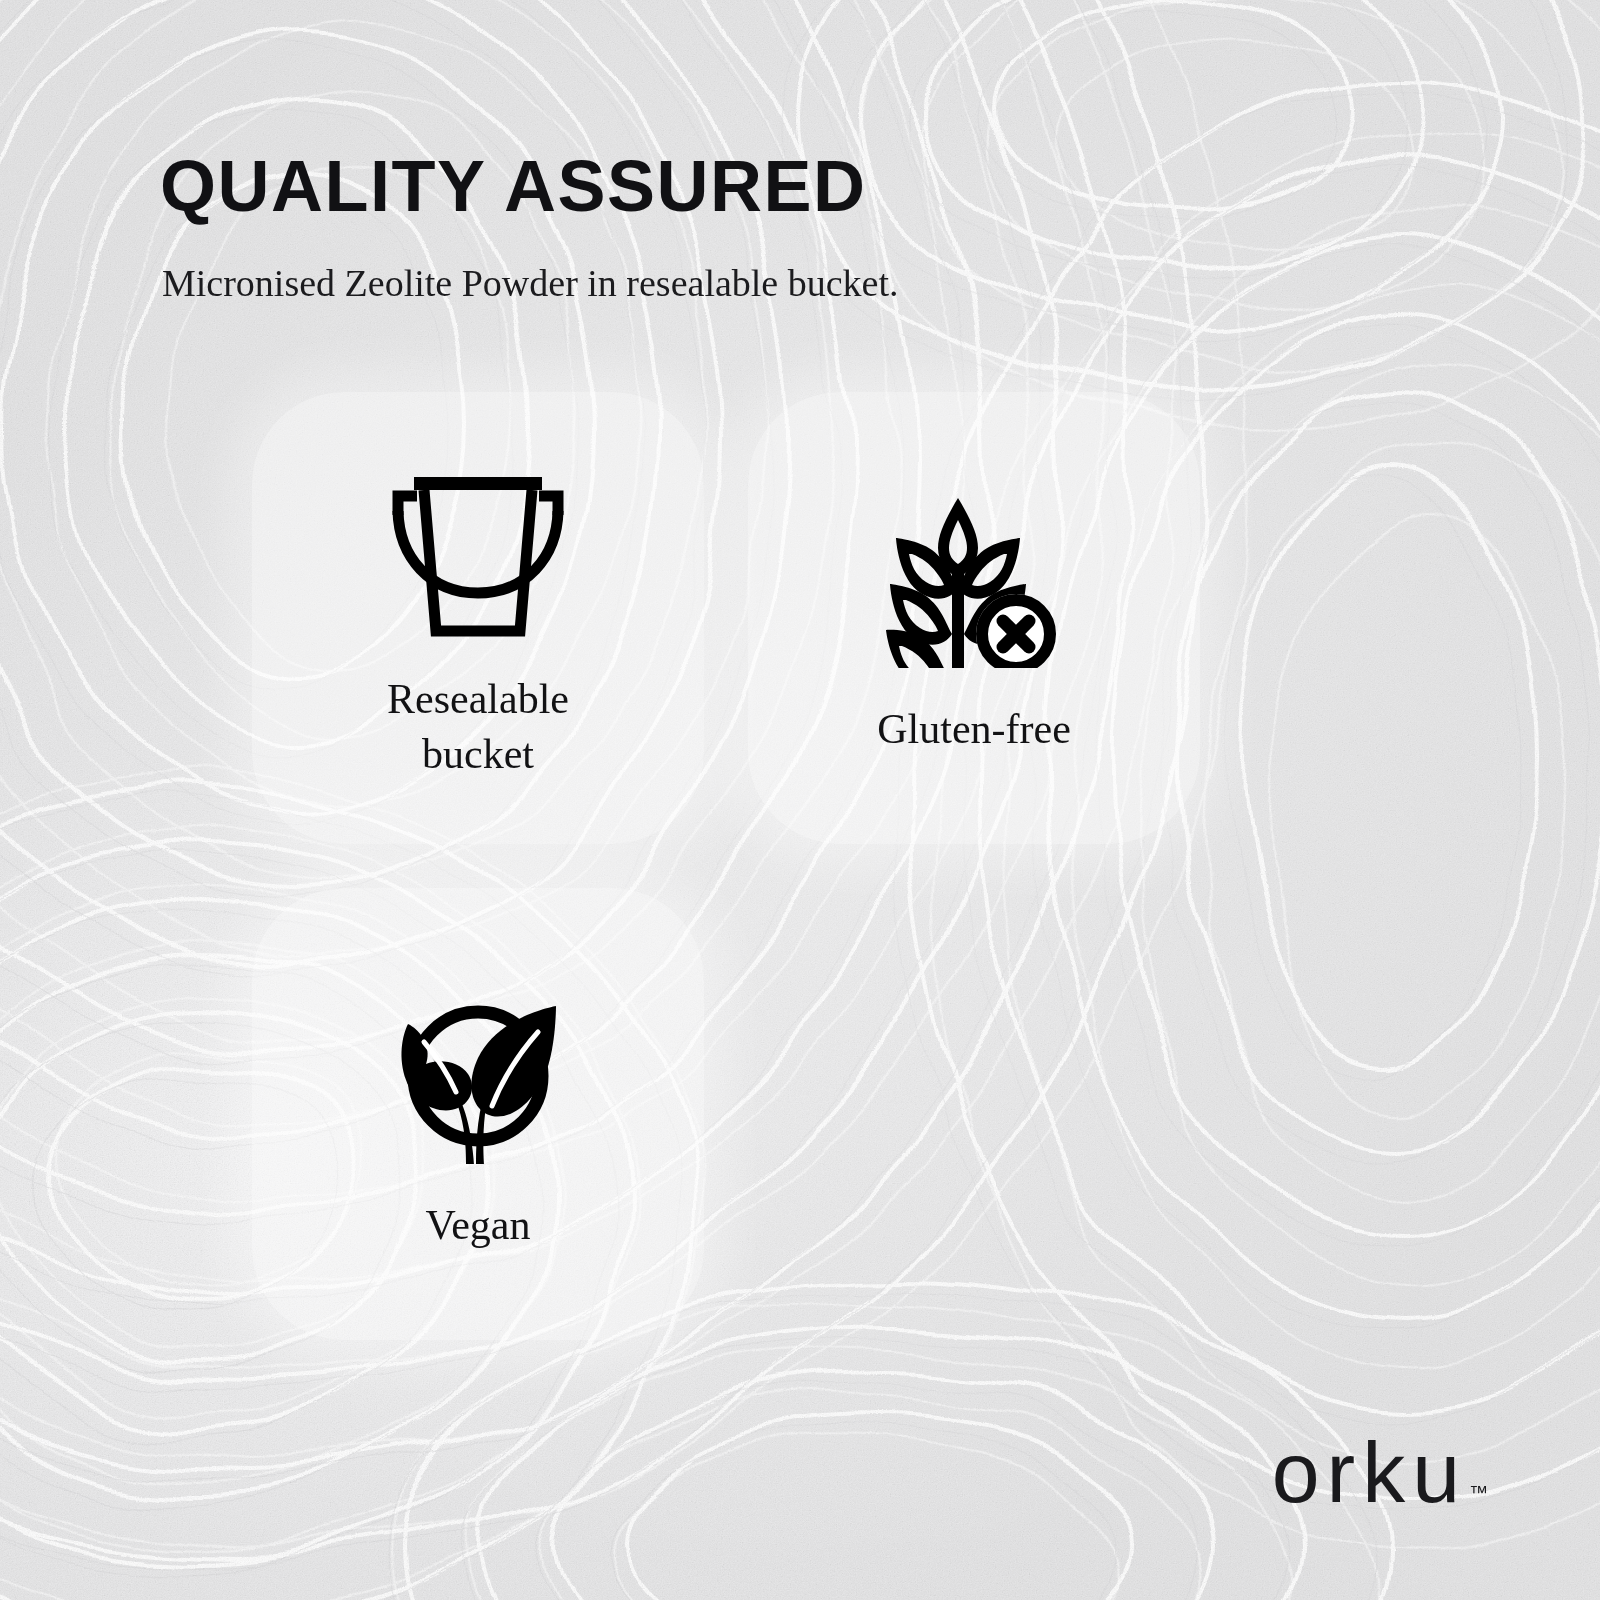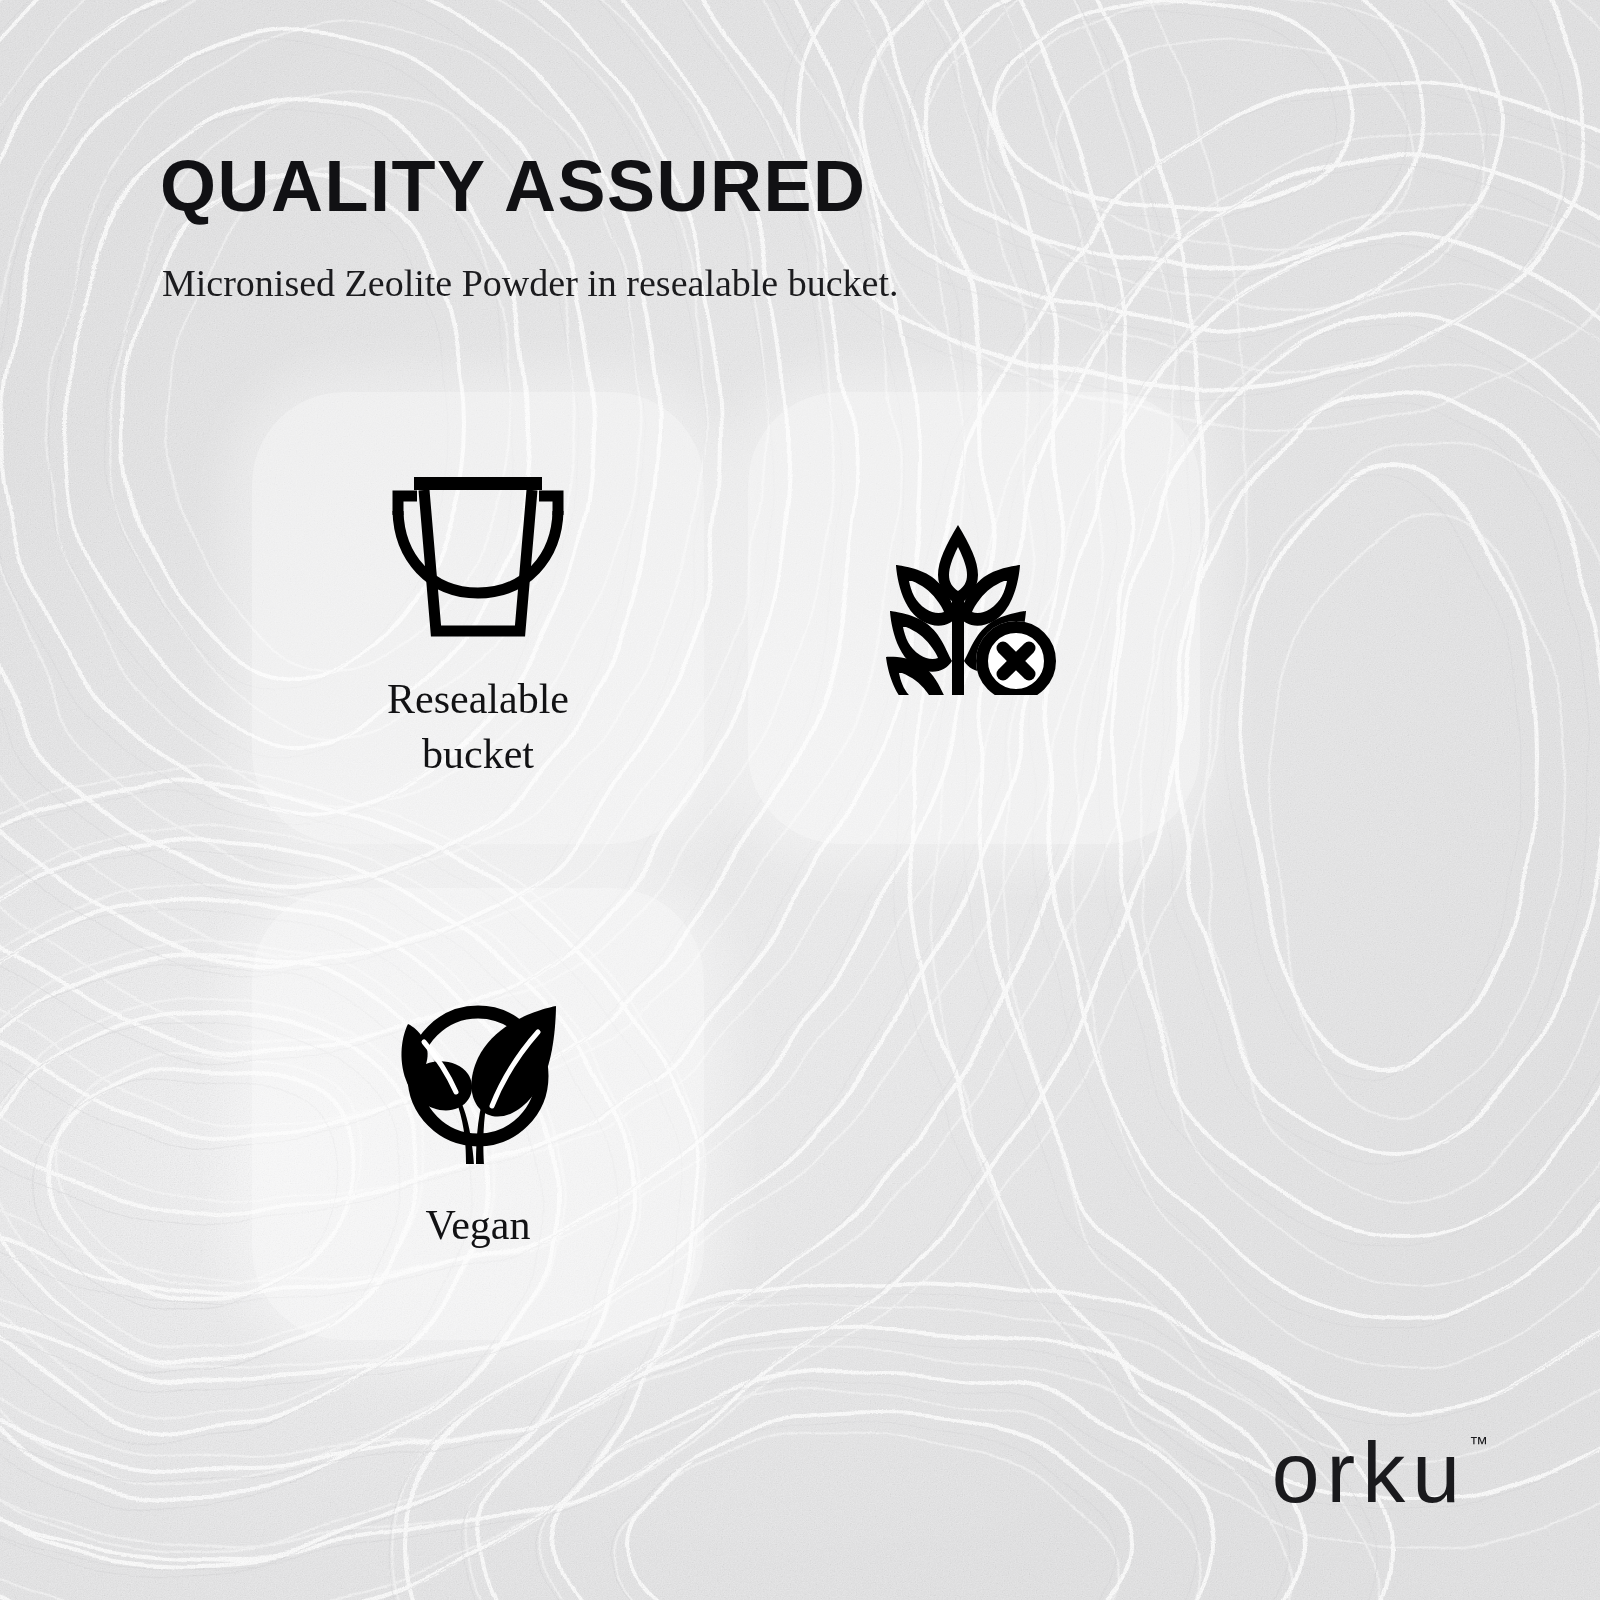--- a/index.html
+++ b/index.html
@@ -132,20 +132,21 @@
   .card--gmo .card-icon { margin-bottom: 26px; }
   .card--gluten .card-icon { margin-bottom: 22px; }
   .card--vegan .card-icon { margin-bottom: 22px; }
 
   
   .brand {
     position: absolute;
     right: 112px;
     bottom: 88px;
     display: flex;
+    align-items: flex-end;
   }
   .brand-word {
     font-family: "Liberation Sans", sans-serif;
     font-weight: 300;
     font-size: 86px;
     line-height: .92;
     letter-spacing: 7px;
     color: #1a1a1d;
   }
   .brand-tm {
@@ -286,20 +287,21 @@
           <g>
             <circle cx="130" cy="142" r="40" fill="#ffffff"></circle>
             <circle cx="130" cy="142" r="34" fill="none" stroke="#000000" stroke-width="12"></circle>
             <g stroke="#000000" stroke-width="13" stroke-linecap="round">
               <line x1="117" y1="129" x2="143" y2="155"></line>
               <line x1="143" y1="129" x2="117" y2="155"></line>
             </g>
           </g>
         </svg>
       </div>
+      <div class="card-label">Gluten-free</div>
     </div>
 
     <div class="card card--vegan">
       <div class="card-icon">
         <svg width="180" height="176" viewBox="0 0 180 176" fill="none">
 
           <circle cx="90" cy="88" r="64" fill="none" stroke="#000000" stroke-width="13"></circle>
           <g fill="#000000">
 
             <path d="M168 18 C168 18 110 28 90 70 C76 100 86 124 104 128 C124 132 146 114 158 84 C168 58 168 18 168 18 Z"></path>

